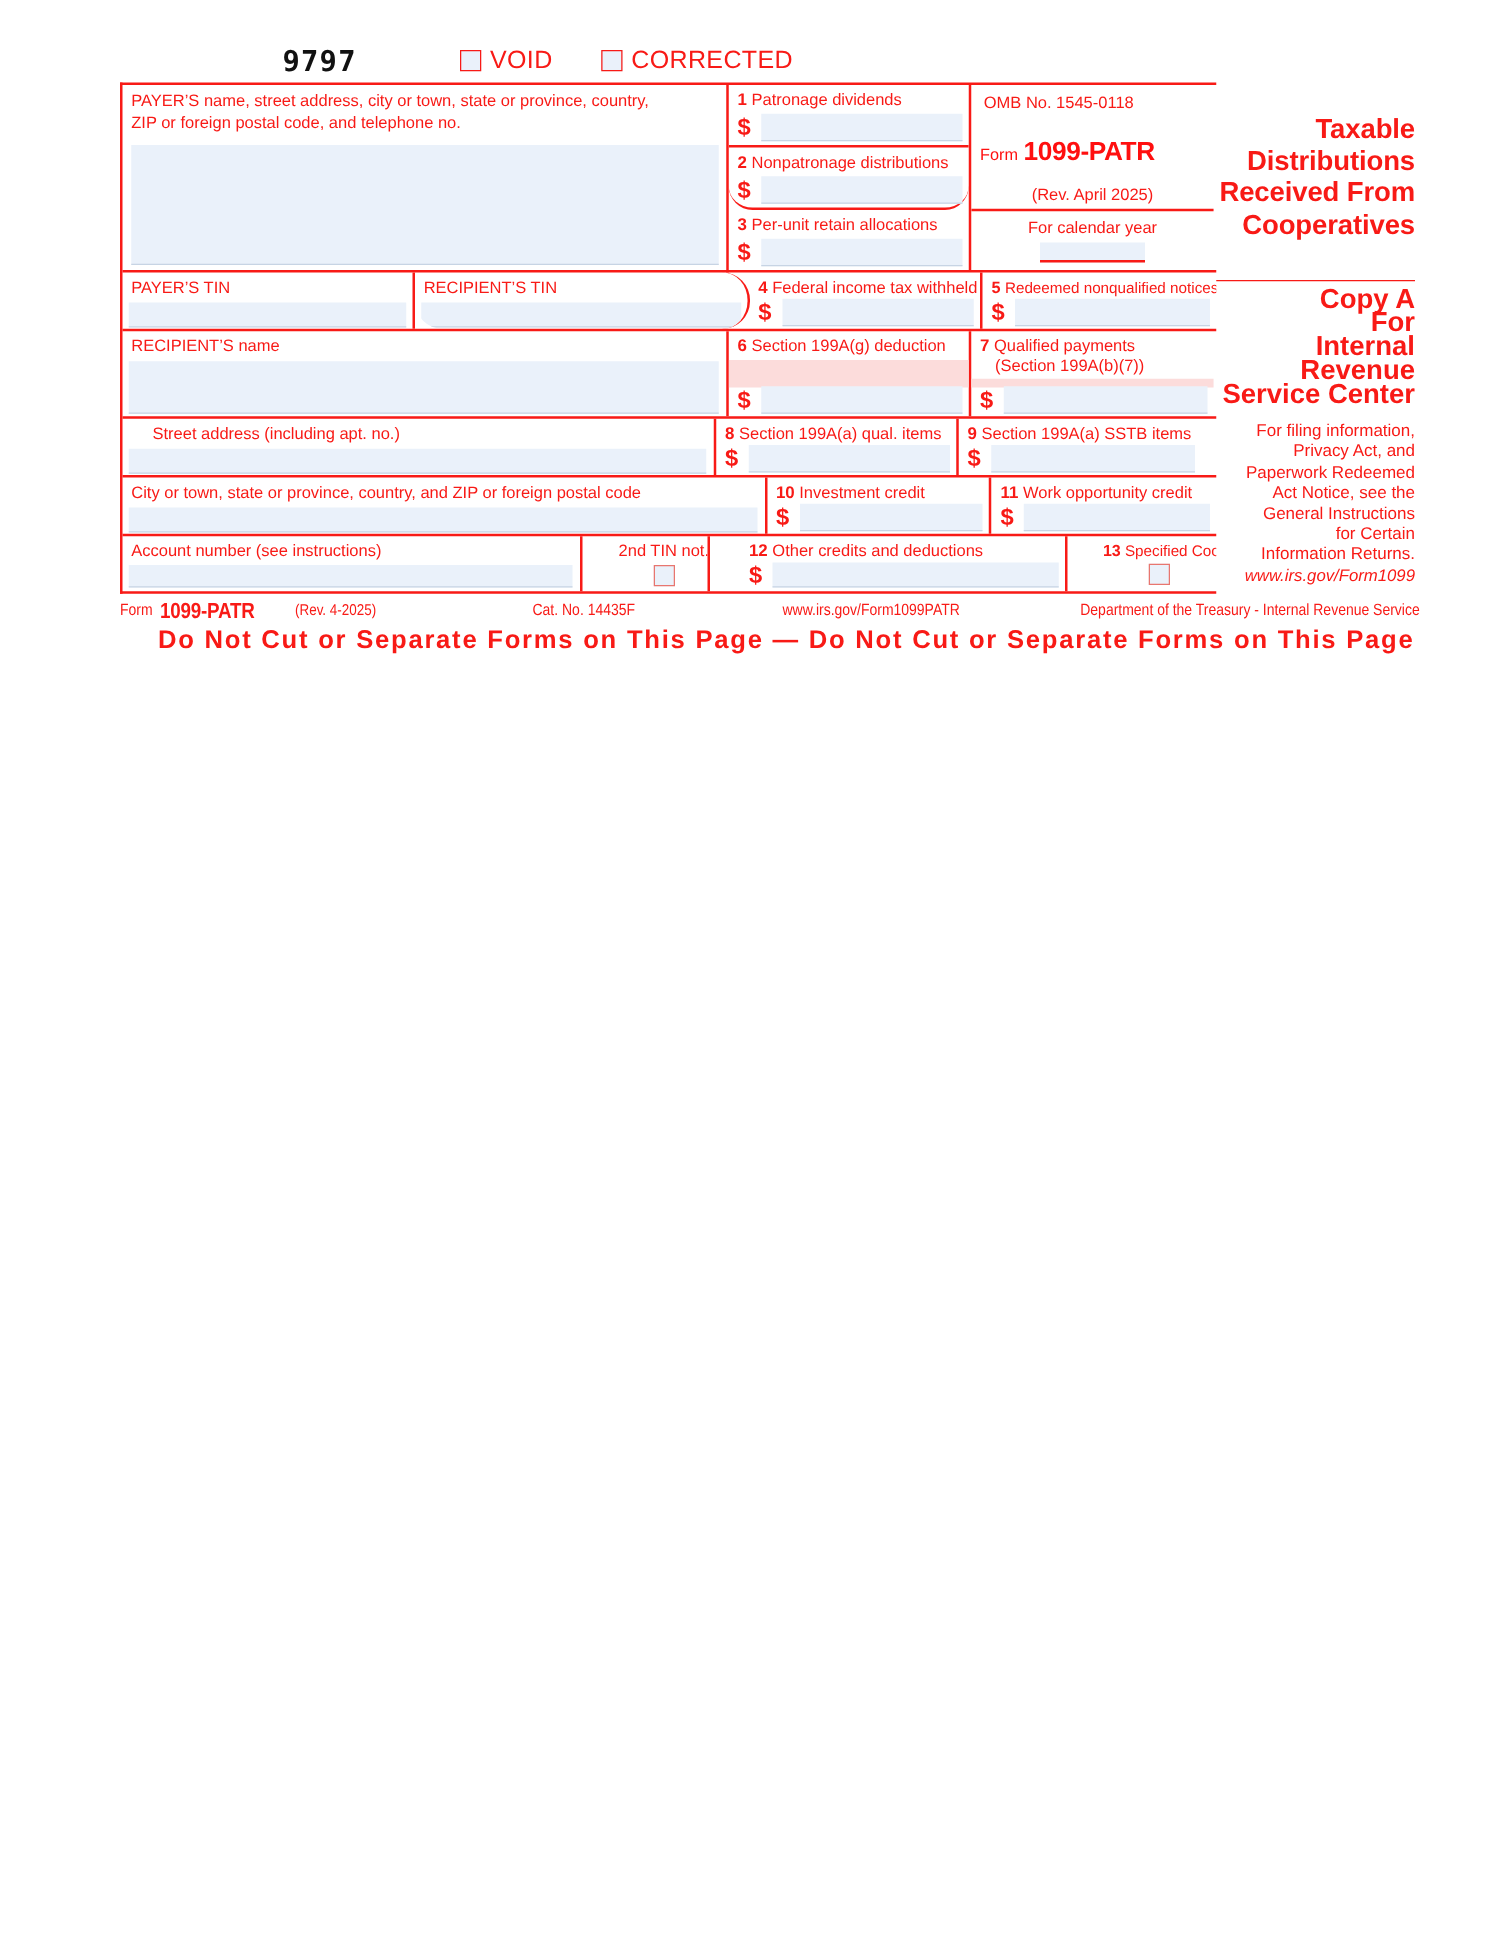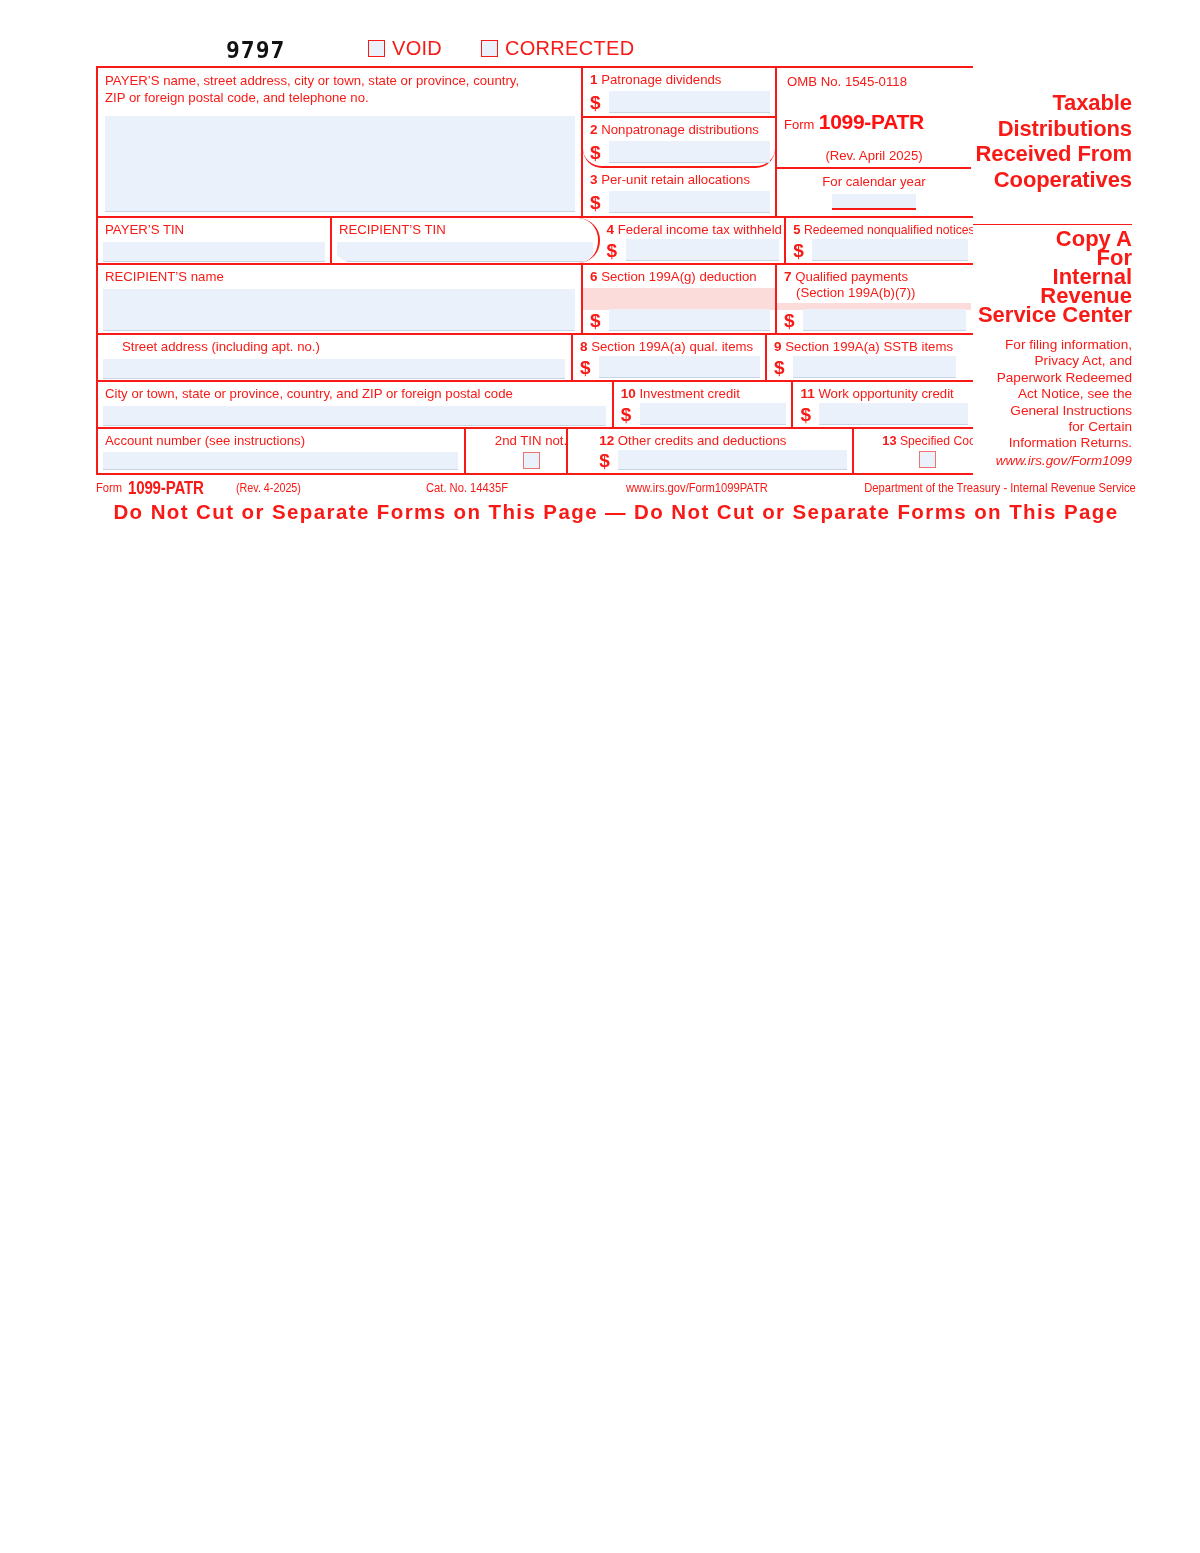--- a/index.html
+++ b/index.html
@@ -212,21 +212,21 @@
   }
   .f-item.r { transform-origin: right center; }
   .f-form-lbl { left: 0px; top: 2px; font-size: 13px; }
   .f-form-num { left: 32px; top: 0px; font-size: 17.5px; font-weight: 700; letter-spacing: -0.2px;}
   .f-rev { left: 140px; top: 3px; font-size: 12.5px; }
   .f-cat { left: 330px; top: 2px; }
   .f-url { left: 530px; top: 2px; }
   .f-dept { right: 0px; top: 2px; }
   .banner {
     position: absolute;
-    left: 0;
+    left: 13px;
     top: 22px;
     width: 1040px;
     text-align: center;
     font-size: 20.5px;
     font-weight: 700;
     color: #f81a16;
     letter-spacing: 1.4px;
     white-space: nowrap;
   }
 </style>

